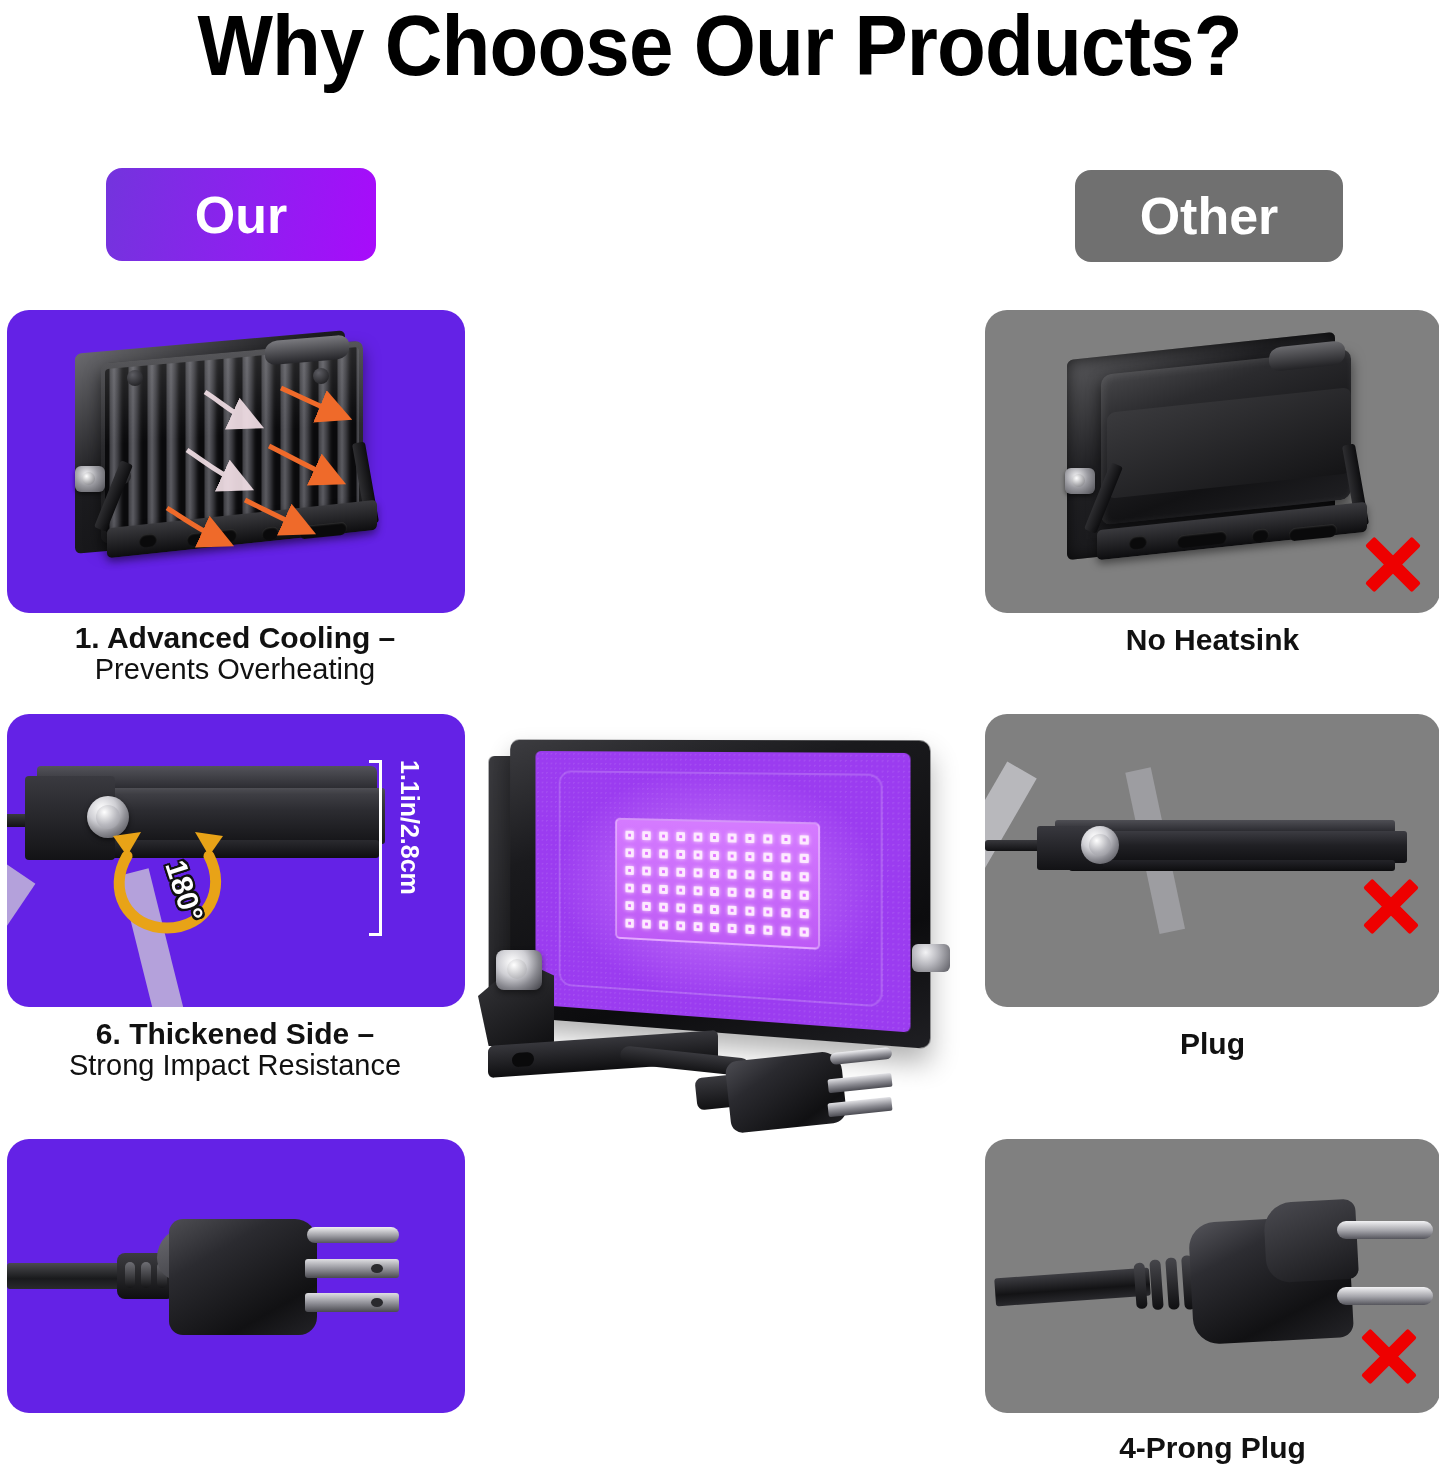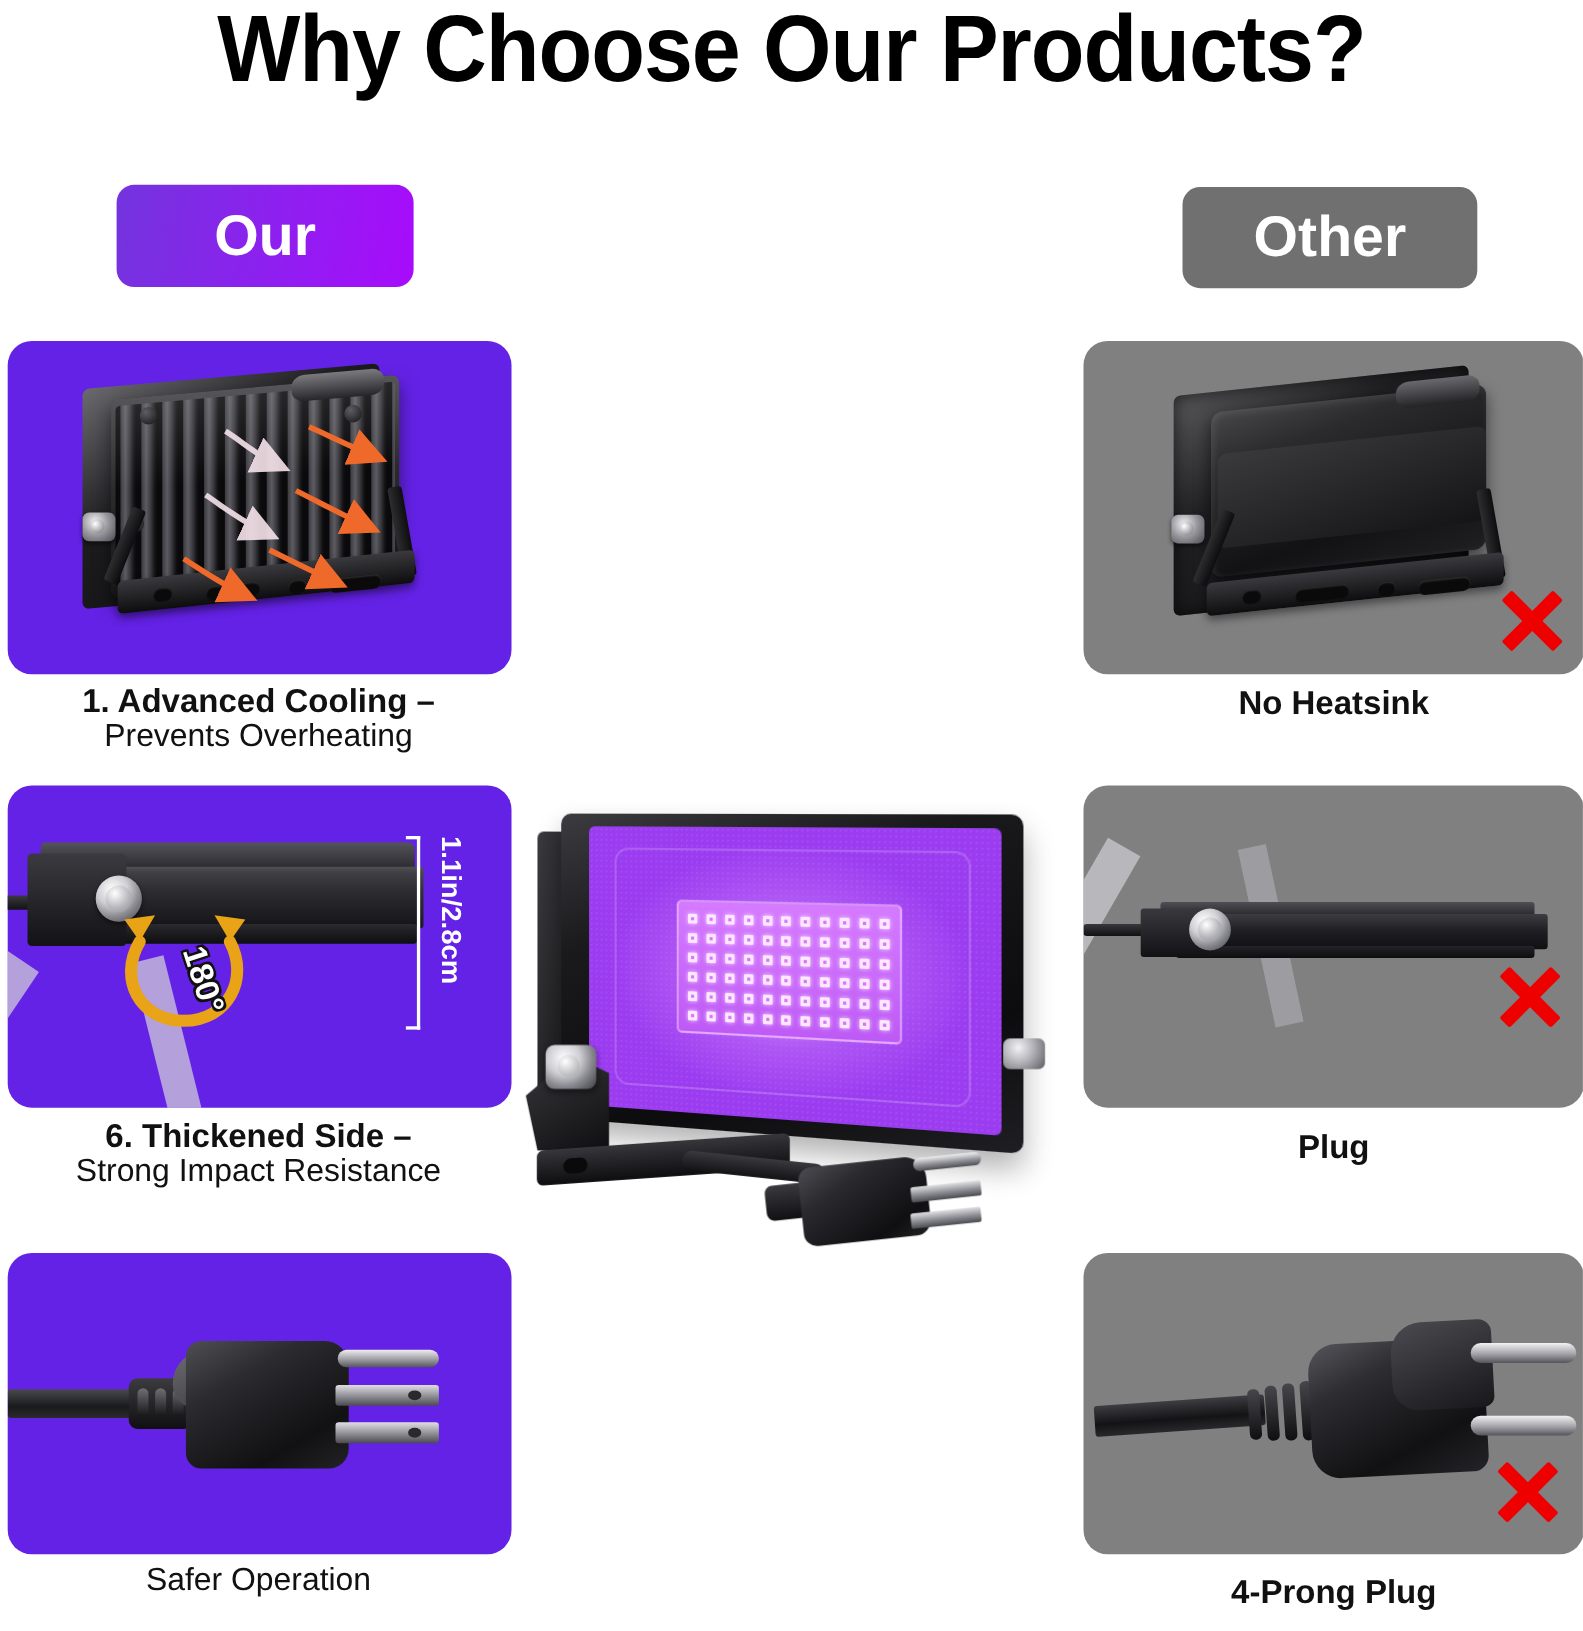--- a/index.html
+++ b/index.html
@@ -701,21 +701,20 @@
           <i></i>
         </div>
       <div class="shoulder"></div>
       <div class="bodyp"></div>
       <div class="pinRound"></div>
       <div class="pinFlat"></div>
       <div class="pinFlat b"></div>
     </div>
   </div>
   <div class="cap capL3">
-    <span class="l2">Safer Operation</span>
   </div>
 
   <div class="panel other pR3">
     <div class="plug2">
       <div class="wire2"></div>
       <div class="ribs">
           <i></i>
           <i></i>
           <i></i>
           <i></i>

